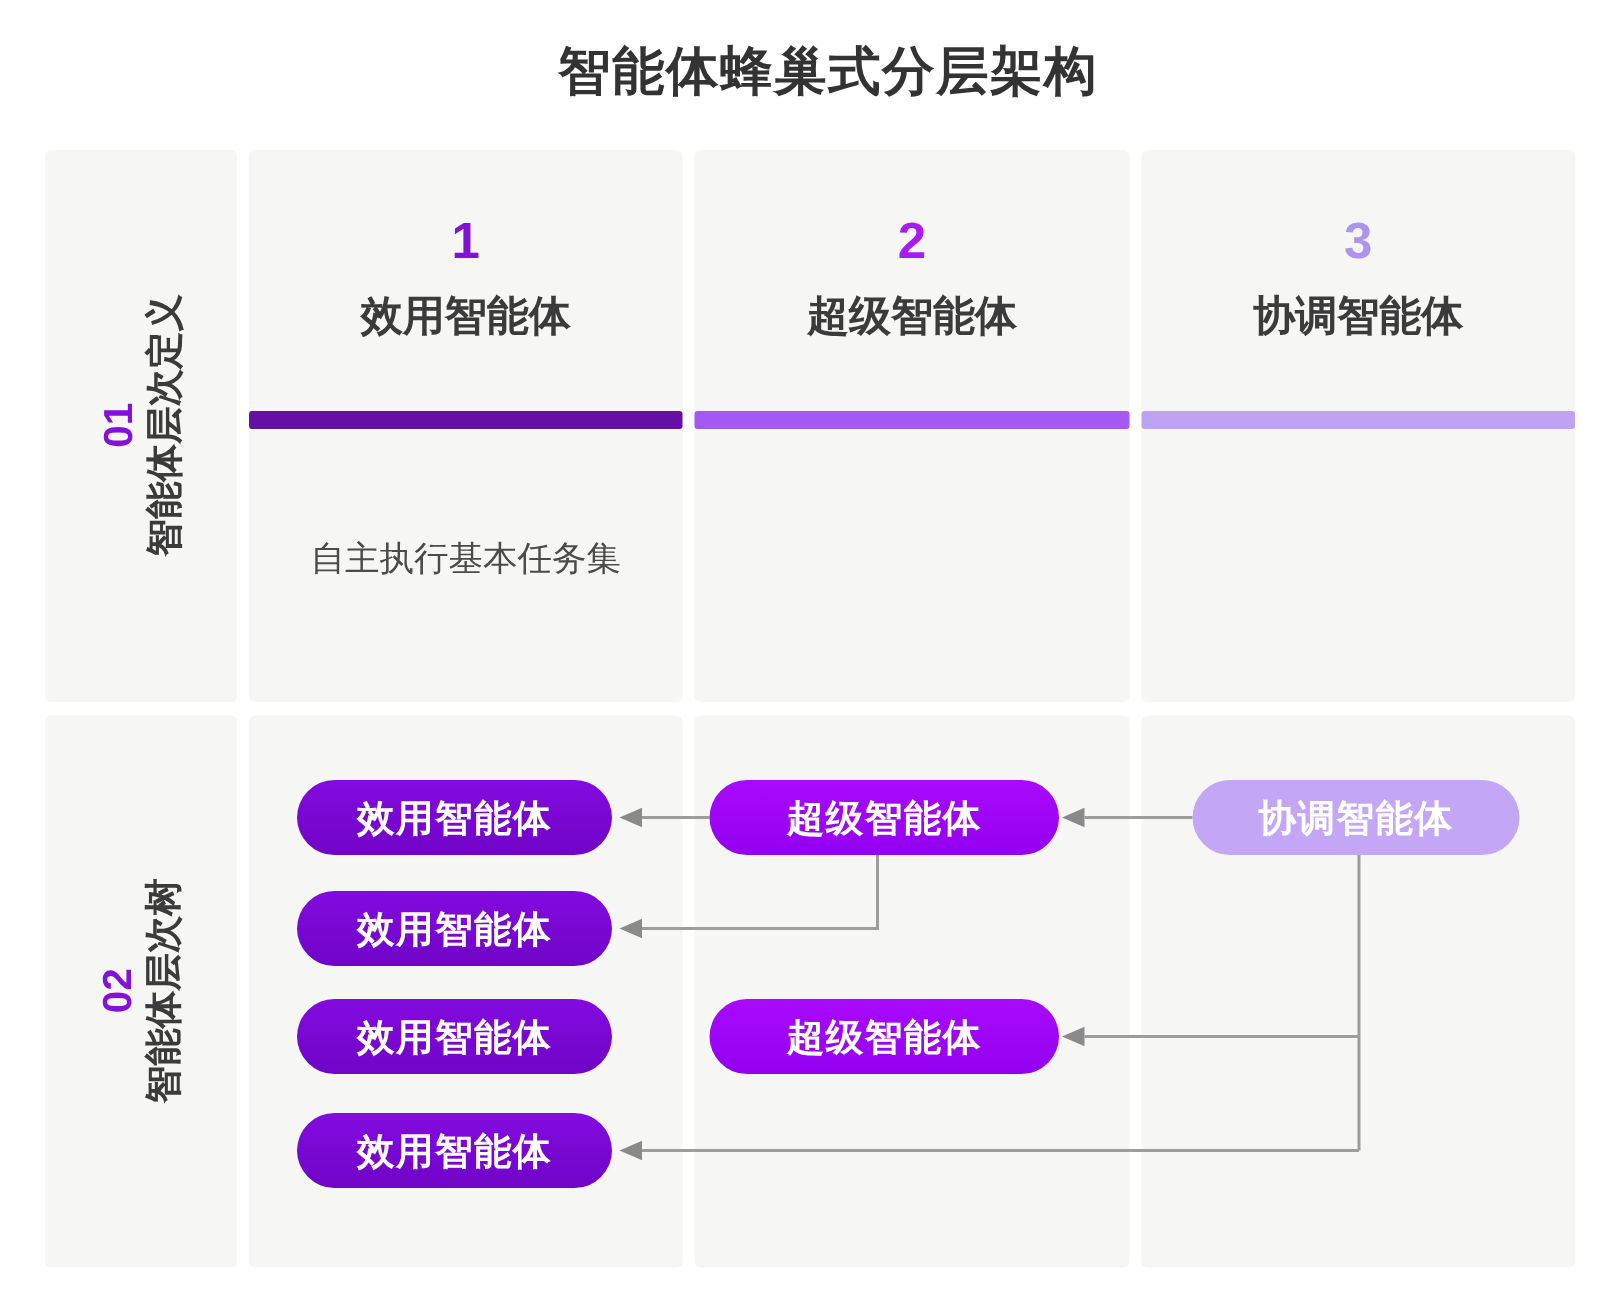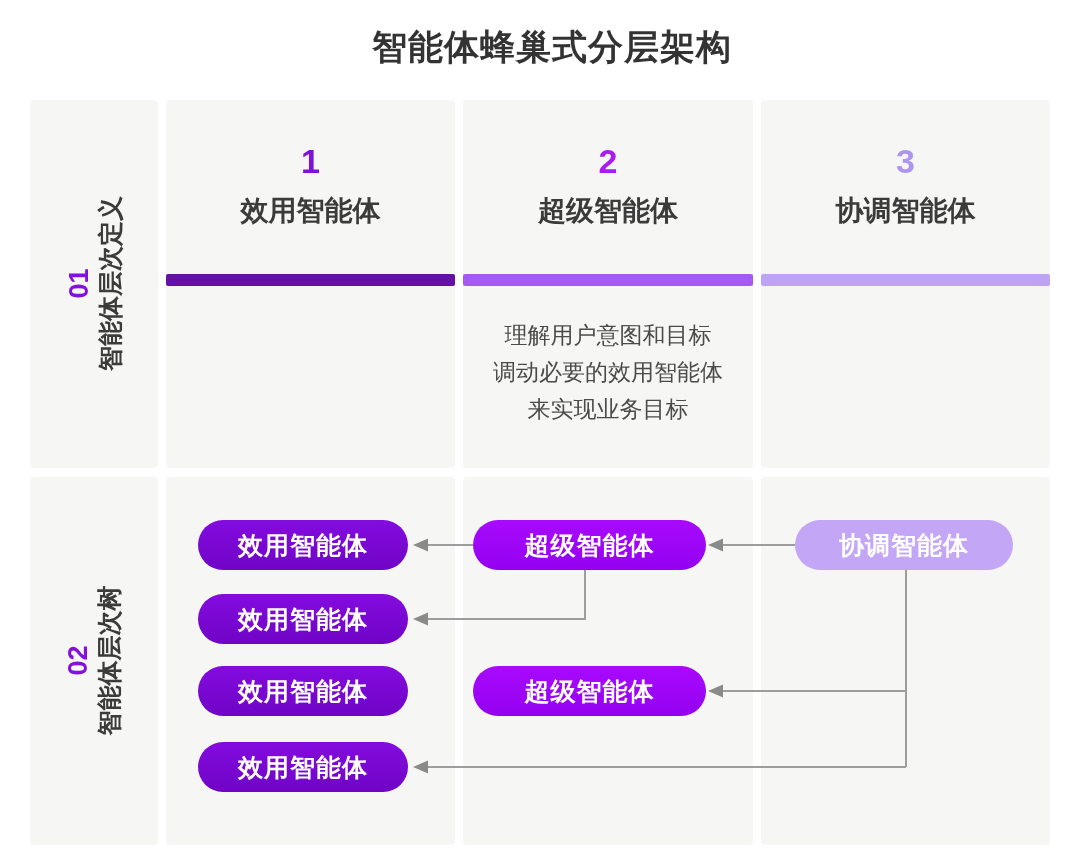--- a/index.html
+++ b/index.html
@@ -79,29 +79,27 @@
     <div class="rot">
       <div class="row-number">01</div>
       <div class="row-label">智能体层次定义</div>
     </div>
   </div>
 
   <div class="cell r1 c1 lvl">
     <div class="lvl-number">1</div>
     <div class="lvl-name">效用智能体</div>
     <div class="lvl-bar"></div>
+    <div class="lvl-desc">自主执行基本任务集</div>
   </div>
 
   <div class="cell r1 c2 lvl">
     <div class="lvl-number">2</div>
     <div class="lvl-name">超级智能体</div>
     <div class="lvl-bar"></div>
-    <div class="lvl-desc">理解用户意图和目标
-调动必要的效用智能体
-来实现业务目标</div>
   </div>
 
   <div class="cell r1 c3 lvl">
     <div class="lvl-number">3</div>
     <div class="lvl-name">协调智能体</div>
     <div class="lvl-bar"></div>
   </div>
 
   <div class="cell r2 sb">
     <div class="rot">

